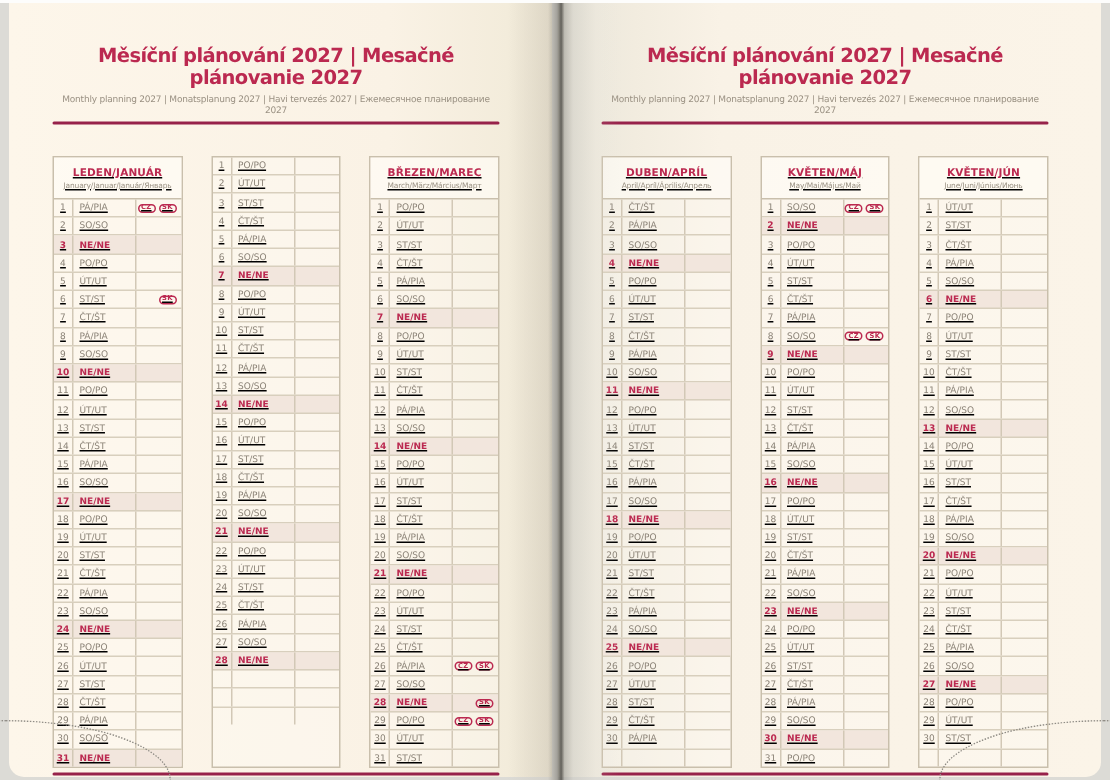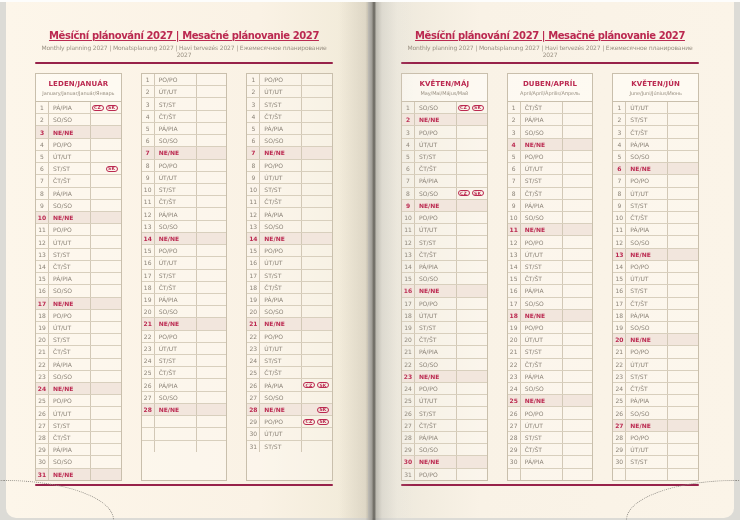--- a/index.html
+++ b/index.html
@@ -40,31 +40,30 @@
       rgba(66,64,58,0.8) 47.5%,
       rgba(140,138,130,0.45) 50.5%,
       rgba(190,188,180,0.3) 58%,
       rgba(228,225,215,0.12) 78%,
       rgba(240,236,226,0) 100%);
   }
   .page-content{
     position:absolute;left:29px;top:28px;width:298px;
   }
   .page-title{
-    text-align:center;font-weight:bold;font-size:10px;letter-spacing:-0.4px;
+    text-align:center;font-weight:bold;font-size:13px;letter-spacing:-0.4px;
     color:var(--accent);
-    text-decoration:underline;
   }
   .page-subtitle{
     text-align:center;font-size:6px;letter-spacing:-0.15px;color:#9a9183;margin-top:3px;
   }
   .rule{height:2px;background:var(--rule);border-radius:1px;}
   .rule-top{margin-top:4px;}
   .rule-bottom{margin-top:3px;}
-  .months{display:flex;gap:19px;margin-top:9px;}
+  .months{display:flex;gap:19px;margin-top:21px;text-decoration:underline;}
   .month-column{flex:1;border:1px solid #c9bfac;background:rgba(255,252,245,0.35);}
   .month-head{
     height:28px;border-bottom:1px solid #c9bfac;text-align:center;
     display:flex;flex-direction:column;justify-content:center;gap:2px;
     background:rgba(255,253,248,0.5);
   }
   .month-title{font-weight:bold;font-size:7px;color:var(--accent);letter-spacing:0.1px;}
   .month-langs{font-size:5px;letter-spacing:-0.1px;color:#9a9183;}
   .month-rows{display:flex;flex-direction:column;height:378px;}
   .day-row{flex:1;display:flex;align-items:stretch;border-bottom:1px solid #d8cfbd;font-size:6px;color:var(--ink);}
@@ -420,20 +419,24 @@
               <div class="cell notes"></div>
             </div>
             <div class="day-row">
               <div class="cell num"></div>
               <div class="cell dow"></div>
               <div class="cell notes"></div>
             </div>
           </div>
         </div>
         <div class="month-column">
+          <div class="month-head">
+            <div class="month-title">BŘEZEN/MAREC</div>
+            <div class="month-langs">March/März/Március/Март</div>
+          </div>
           <div class="month-rows">
             <div class="day-row">
               <div class="cell num">1</div>
               <div class="cell dow">PO/PO</div>
               <div class="cell notes"></div>
             </div>
             <div class="day-row">
               <div class="cell num">2</div>
               <div class="cell dow">ÚT/UT</div>
               <div class="cell notes"></div>
@@ -600,20 +603,183 @@
 </div>
 
 <div class="page page-right">
   <div class="page-content">
     <div class="page-title">Měsíční plánování 2027 | Mesačné plánovanie 2027</div>
     <div class="page-subtitle">Monthly planning 2027 | Monatsplanung 2027 | Havi tervezés 2027 | Ежемесячное планирование 2027</div>
     <div class="rule rule-top"></div>
     <div class="months">
         <div class="month-column">
           <div class="month-head">
+            <div class="month-title">DUBEN/APRÍL</div>
+            <div class="month-langs">April/Apríl/Április/Апрель</div>
+          </div>
+          <div class="month-rows">
+            <div class="day-row">
+              <div class="cell num">1</div>
+              <div class="cell dow">ČT/ŠT</div>
+              <div class="cell notes"></div>
+            </div>
+            <div class="day-row">
+              <div class="cell num">2</div>
+              <div class="cell dow">PÁ/PIA</div>
+              <div class="cell notes"></div>
+            </div>
+            <div class="day-row">
+              <div class="cell num">3</div>
+              <div class="cell dow">SO/SO</div>
+              <div class="cell notes"></div>
+            </div>
+            <div class="day-row sun">
+              <div class="cell num">4</div>
+              <div class="cell dow">NE/NE</div>
+              <div class="cell notes"></div>
+            </div>
+            <div class="day-row">
+              <div class="cell num">5</div>
+              <div class="cell dow">PO/PO</div>
+              <div class="cell notes"></div>
+            </div>
+            <div class="day-row">
+              <div class="cell num">6</div>
+              <div class="cell dow">ÚT/UT</div>
+              <div class="cell notes"></div>
+            </div>
+            <div class="day-row">
+              <div class="cell num">7</div>
+              <div class="cell dow">ST/ST</div>
+              <div class="cell notes"></div>
+            </div>
+            <div class="day-row">
+              <div class="cell num">8</div>
+              <div class="cell dow">ČT/ŠT</div>
+              <div class="cell notes"></div>
+            </div>
+            <div class="day-row">
+              <div class="cell num">9</div>
+              <div class="cell dow">PÁ/PIA</div>
+              <div class="cell notes"></div>
+            </div>
+            <div class="day-row">
+              <div class="cell num">10</div>
+              <div class="cell dow">SO/SO</div>
+              <div class="cell notes"></div>
+            </div>
+            <div class="day-row sun">
+              <div class="cell num">11</div>
+              <div class="cell dow">NE/NE</div>
+              <div class="cell notes"></div>
+            </div>
+            <div class="day-row">
+              <div class="cell num">12</div>
+              <div class="cell dow">PO/PO</div>
+              <div class="cell notes"></div>
+            </div>
+            <div class="day-row">
+              <div class="cell num">13</div>
+              <div class="cell dow">ÚT/UT</div>
+              <div class="cell notes"></div>
+            </div>
+            <div class="day-row">
+              <div class="cell num">14</div>
+              <div class="cell dow">ST/ST</div>
+              <div class="cell notes"></div>
+            </div>
+            <div class="day-row">
+              <div class="cell num">15</div>
+              <div class="cell dow">ČT/ŠT</div>
+              <div class="cell notes"></div>
+            </div>
+            <div class="day-row">
+              <div class="cell num">16</div>
+              <div class="cell dow">PÁ/PIA</div>
+              <div class="cell notes"></div>
+            </div>
+            <div class="day-row">
+              <div class="cell num">17</div>
+              <div class="cell dow">SO/SO</div>
+              <div class="cell notes"></div>
+            </div>
+            <div class="day-row sun">
+              <div class="cell num">18</div>
+              <div class="cell dow">NE/NE</div>
+              <div class="cell notes"></div>
+            </div>
+            <div class="day-row">
+              <div class="cell num">19</div>
+              <div class="cell dow">PO/PO</div>
+              <div class="cell notes"></div>
+            </div>
+            <div class="day-row">
+              <div class="cell num">20</div>
+              <div class="cell dow">ÚT/UT</div>
+              <div class="cell notes"></div>
+            </div>
+            <div class="day-row">
+              <div class="cell num">21</div>
+              <div class="cell dow">ST/ST</div>
+              <div class="cell notes"></div>
+            </div>
+            <div class="day-row">
+              <div class="cell num">22</div>
+              <div class="cell dow">ČT/ŠT</div>
+              <div class="cell notes"></div>
+            </div>
+            <div class="day-row">
+              <div class="cell num">23</div>
+              <div class="cell dow">PÁ/PIA</div>
+              <div class="cell notes"></div>
+            </div>
+            <div class="day-row">
+              <div class="cell num">24</div>
+              <div class="cell dow">SO/SO</div>
+              <div class="cell notes"></div>
+            </div>
+            <div class="day-row sun">
+              <div class="cell num">25</div>
+              <div class="cell dow">NE/NE</div>
+              <div class="cell notes"></div>
+            </div>
+            <div class="day-row">
+              <div class="cell num">26</div>
+              <div class="cell dow">PO/PO</div>
+              <div class="cell notes"></div>
+            </div>
+            <div class="day-row">
+              <div class="cell num">27</div>
+              <div class="cell dow">ÚT/UT</div>
+              <div class="cell notes"></div>
+            </div>
+            <div class="day-row">
+              <div class="cell num">28</div>
+              <div class="cell dow">ST/ST</div>
+              <div class="cell notes"></div>
+            </div>
+            <div class="day-row">
+              <div class="cell num">29</div>
+              <div class="cell dow">ČT/ŠT</div>
+              <div class="cell notes"></div>
+            </div>
+            <div class="day-row">
+              <div class="cell num">30</div>
+              <div class="cell dow">PÁ/PIA</div>
+              <div class="cell notes"></div>
+            </div>
+            <div class="day-row">
+              <div class="cell num"></div>
+              <div class="cell dow"></div>
+              <div class="cell notes"></div>
+            </div>
+          </div>
+        </div>
+        <div class="month-column">
+          <div class="month-head">
             <div class="month-title">KVĚTEN/MÁJ</div>
             <div class="month-langs">May/Mai/Május/Май</div>
           </div>
           <div class="month-rows">
             <div class="day-row">
               <div class="cell num">1</div>
               <div class="cell dow">SO/SO</div>
               <div class="cell notes">
                 <div class="badge">CZ</div>
                 <div class="badge">SK</div>
@@ -763,183 +929,20 @@
               <div class="cell notes"></div>
             </div>
             <div class="day-row sun">
               <div class="cell num">30</div>
               <div class="cell dow">NE/NE</div>
               <div class="cell notes"></div>
             </div>
             <div class="day-row">
               <div class="cell num">31</div>
               <div class="cell dow">PO/PO</div>
-              <div class="cell notes"></div>
-            </div>
-          </div>
-        </div>
-        <div class="month-column">
-          <div class="month-head">
-            <div class="month-title">DUBEN/APRÍL</div>
-            <div class="month-langs">April/Apríl/Április/Апрель</div>
-          </div>
-          <div class="month-rows">
-            <div class="day-row">
-              <div class="cell num">1</div>
-              <div class="cell dow">ČT/ŠT</div>
-              <div class="cell notes"></div>
-            </div>
-            <div class="day-row">
-              <div class="cell num">2</div>
-              <div class="cell dow">PÁ/PIA</div>
-              <div class="cell notes"></div>
-            </div>
-            <div class="day-row">
-              <div class="cell num">3</div>
-              <div class="cell dow">SO/SO</div>
-              <div class="cell notes"></div>
-            </div>
-            <div class="day-row sun">
-              <div class="cell num">4</div>
-              <div class="cell dow">NE/NE</div>
-              <div class="cell notes"></div>
-            </div>
-            <div class="day-row">
-              <div class="cell num">5</div>
-              <div class="cell dow">PO/PO</div>
-              <div class="cell notes"></div>
-            </div>
-            <div class="day-row">
-              <div class="cell num">6</div>
-              <div class="cell dow">ÚT/UT</div>
-              <div class="cell notes"></div>
-            </div>
-            <div class="day-row">
-              <div class="cell num">7</div>
-              <div class="cell dow">ST/ST</div>
-              <div class="cell notes"></div>
-            </div>
-            <div class="day-row">
-              <div class="cell num">8</div>
-              <div class="cell dow">ČT/ŠT</div>
-              <div class="cell notes"></div>
-            </div>
-            <div class="day-row">
-              <div class="cell num">9</div>
-              <div class="cell dow">PÁ/PIA</div>
-              <div class="cell notes"></div>
-            </div>
-            <div class="day-row">
-              <div class="cell num">10</div>
-              <div class="cell dow">SO/SO</div>
-              <div class="cell notes"></div>
-            </div>
-            <div class="day-row sun">
-              <div class="cell num">11</div>
-              <div class="cell dow">NE/NE</div>
-              <div class="cell notes"></div>
-            </div>
-            <div class="day-row">
-              <div class="cell num">12</div>
-              <div class="cell dow">PO/PO</div>
-              <div class="cell notes"></div>
-            </div>
-            <div class="day-row">
-              <div class="cell num">13</div>
-              <div class="cell dow">ÚT/UT</div>
-              <div class="cell notes"></div>
-            </div>
-            <div class="day-row">
-              <div class="cell num">14</div>
-              <div class="cell dow">ST/ST</div>
-              <div class="cell notes"></div>
-            </div>
-            <div class="day-row">
-              <div class="cell num">15</div>
-              <div class="cell dow">ČT/ŠT</div>
-              <div class="cell notes"></div>
-            </div>
-            <div class="day-row">
-              <div class="cell num">16</div>
-              <div class="cell dow">PÁ/PIA</div>
-              <div class="cell notes"></div>
-            </div>
-            <div class="day-row">
-              <div class="cell num">17</div>
-              <div class="cell dow">SO/SO</div>
-              <div class="cell notes"></div>
-            </div>
-            <div class="day-row sun">
-              <div class="cell num">18</div>
-              <div class="cell dow">NE/NE</div>
-              <div class="cell notes"></div>
-            </div>
-            <div class="day-row">
-              <div class="cell num">19</div>
-              <div class="cell dow">PO/PO</div>
-              <div class="cell notes"></div>
-            </div>
-            <div class="day-row">
-              <div class="cell num">20</div>
-              <div class="cell dow">ÚT/UT</div>
-              <div class="cell notes"></div>
-            </div>
-            <div class="day-row">
-              <div class="cell num">21</div>
-              <div class="cell dow">ST/ST</div>
-              <div class="cell notes"></div>
-            </div>
-            <div class="day-row">
-              <div class="cell num">22</div>
-              <div class="cell dow">ČT/ŠT</div>
-              <div class="cell notes"></div>
-            </div>
-            <div class="day-row">
-              <div class="cell num">23</div>
-              <div class="cell dow">PÁ/PIA</div>
-              <div class="cell notes"></div>
-            </div>
-            <div class="day-row">
-              <div class="cell num">24</div>
-              <div class="cell dow">SO/SO</div>
-              <div class="cell notes"></div>
-            </div>
-            <div class="day-row sun">
-              <div class="cell num">25</div>
-              <div class="cell dow">NE/NE</div>
-              <div class="cell notes"></div>
-            </div>
-            <div class="day-row">
-              <div class="cell num">26</div>
-              <div class="cell dow">PO/PO</div>
-              <div class="cell notes"></div>
-            </div>
-            <div class="day-row">
-              <div class="cell num">27</div>
-              <div class="cell dow">ÚT/UT</div>
-              <div class="cell notes"></div>
-            </div>
-            <div class="day-row">
-              <div class="cell num">28</div>
-              <div class="cell dow">ST/ST</div>
-              <div class="cell notes"></div>
-            </div>
-            <div class="day-row">
-              <div class="cell num">29</div>
-              <div class="cell dow">ČT/ŠT</div>
-              <div class="cell notes"></div>
-            </div>
-            <div class="day-row">
-              <div class="cell num">30</div>
-              <div class="cell dow">PÁ/PIA</div>
-              <div class="cell notes"></div>
-            </div>
-            <div class="day-row">
-              <div class="cell num"></div>
-              <div class="cell dow"></div>
               <div class="cell notes"></div>
             </div>
           </div>
         </div>
         <div class="month-column">
           <div class="month-head">
             <div class="month-title">KVĚTEN/JÚN</div>
             <div class="month-langs">June/Juni/Június/Июнь</div>
           </div>
           <div class="month-rows">

